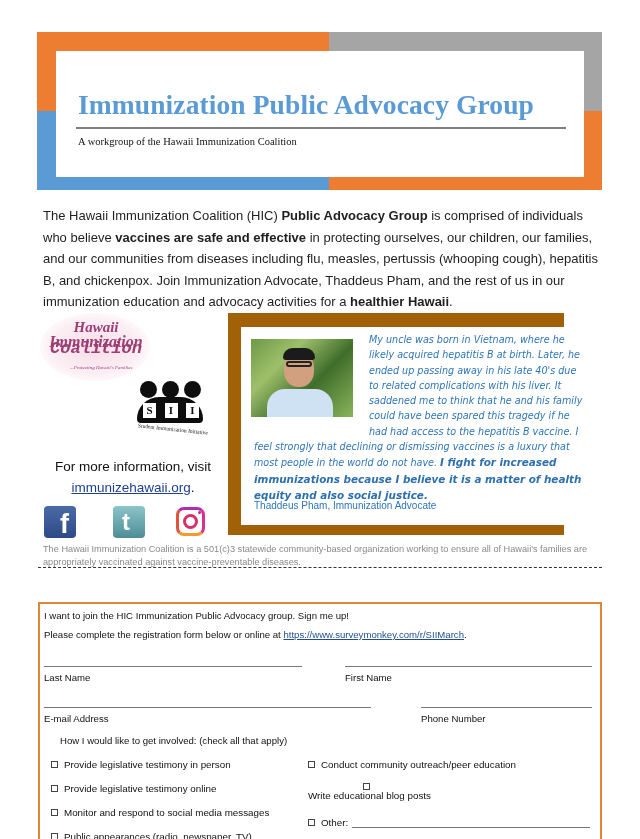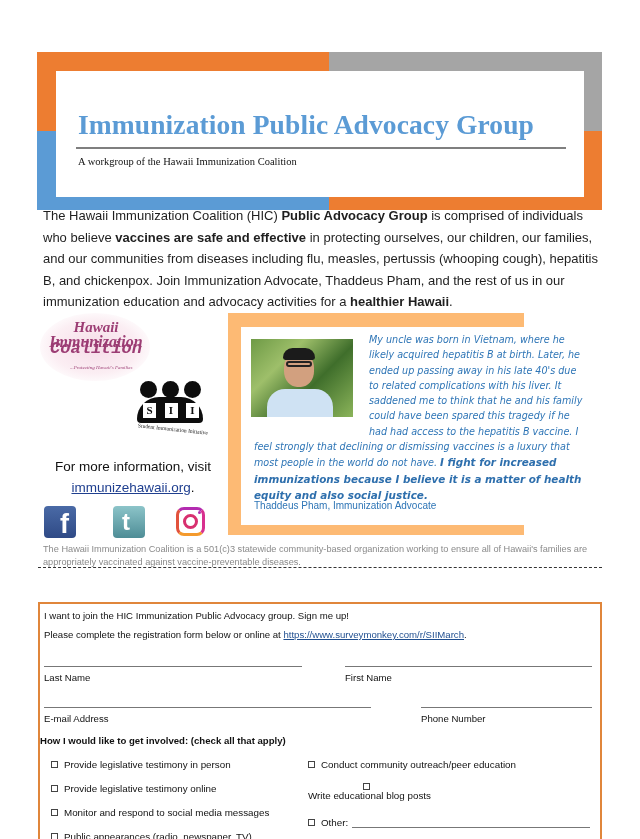--- a/index.html
+++ b/index.html
@@ -1,20 +1,20 @@
 <!DOCTYPE html>
 <html><head>
 <meta charset="utf-8">
 <style>
   html, body { margin: 0; padding: 0; background: #ffffff; }
   body { width: 640px; height: 839px; position: relative; overflow: hidden; font-family: "Liberation Sans", sans-serif; color: #1a1a1a; }
   .abs { position: absolute; }
 
   
-  .hdr-frame { left: 37px; top: 52px; width: 565px; height: 118px; }
+  .hdr-frame { left: 37px; top: 32px; width: 565px; height: 118px; }
   .hdr-q { position: absolute; }
   .hdr-q.tl { left: 0; top: 0; width: 292px; height: 79px; background: #ed7d31; }
   .hdr-q.tr { left: 292px; top: 0; width: 273px; height: 79px; background: #a5a5a5; }
   .hdr-q.bl { left: 0; top: 79px; width: 292px; height: 79px; background: #5b9bd5; }
   .hdr-q.br { left: 292px; top: 79px; width: 273px; height: 79px; background: #ed7d31; }
   .hdr-inner { position: absolute; left: 19px; top: 19px; width: 528px; height: 126px; background: #ffffff; }
   .hdr-title { position: absolute; left: 22px; top: 38px; width: 500px; font-family: "Liberation Serif", serif; font-weight: bold; font-size: 27.5px; color: #5b9bd5; white-space: nowrap; letter-spacing: 0.1px; }
   .hdr-rule { position: absolute; left: 20px; top: 76px; width: 490px; height: 2px; background: #7f7f7f; }
   .hdr-sub { position: absolute; left: 22px; top: 85px; font-family: "Liberation Serif", serif; font-size: 10.5px; color: #111; white-space: nowrap; }
 
@@ -46,21 +46,21 @@
   .fb { left: 44px; background: linear-gradient(#4a6aa6, #2f4a86); }
   .fb span { position: absolute; right: 7px; bottom: -2px; color: #fff; font-weight: bold; font-size: 27px; font-family: "Liberation Sans", sans-serif; }
   .tw { left: 113px; background: linear-gradient(#8cc4c9, #4e8d96); }
   .tw span { position: absolute; left: 9px; top: 2px; color: #fff; font-weight: bold; font-size: 24px; font-family: "Liberation Sans", sans-serif; }
   .ig { left: 175px; width: 31px; height: 31px; background: #fff; }
   .ig-ring { position: absolute; left: 1px; top: 1px; width: 23px; height: 23px; border-radius: 8px; border: 3px solid; border-color: #b32bb0 #d8308f #f49a2c #e2523c; }
   .ig-lens { position: absolute; left: 8px; top: 8px; width: 9px; height: 9px; border-radius: 50%; border: 3px solid #d8306f; }
   .ig-dot { position: absolute; right: 5px; top: 5px; width: 3px; height: 3px; border-radius: 50%; background: #b32bb0; }
 
   
-  .quote-box { left: 228px; top: 313px; width: 296px; height: 222px; background: #fdba74; }
+  .quote-box { left: 228px; top: 313px; width: 296px; height: 222px; background: #a16207; padding-left: 40px; }
   .quote-inner { position: absolute; left: 13px; top: 14px; width: 347px; height: 198px; background: #fff; }
   .photo { position: absolute; left: 10px; top: 12px; width: 102px; height: 78px; overflow: hidden; background: linear-gradient(135deg, #6e9a46 0%, #9ebf6a 30%, #3f6e2b 60%, #8bb45a 100%); }
   .ph-face { position: absolute; left: 33px; top: 12px; width: 30px; height: 36px; border-radius: 48% 48% 44% 44%; background: #d2a07f; }
   .ph-hair { position: absolute; left: 32px; top: 9px; width: 32px; height: 12px; border-radius: 16px 16px 4px 4px; background: #1b1b1b; }
   .ph-glasses { position: absolute; left: 35px; top: 22px; width: 26px; height: 6px; border: 2px solid #222; border-radius: 3px; box-sizing: border-box; }
   .ph-shirt { position: absolute; left: 16px; top: 50px; width: 66px; height: 34px; border-radius: 18px 18px 0 0; background: #cfe2f3; }
   .quote-text { position: absolute; font-family: "DejaVu Sans", sans-serif; font-style: italic; font-size: 9.6px; line-height: 15.3px; color: #2e75b6; }
   .q-right { left: 128px; top: 5px; width: 215px; }
   .q-full { left: 13px; top: 112px; width: 330px; }
   .q-bold { font-weight: bold; font-size: 10.4px; line-height: 16.2px; color: #2e6fad; }
@@ -158,21 +158,21 @@
   <div class="f-line" style="left:4px; top:62px; width:258px;"></div>
   <div class="f-text" style="left:4px; top:68px;">Last Name</div>
   <div class="f-line" style="left:305px; top:62px; width:247px;"></div>
   <div class="f-text" style="left:305px; top:68px;">First Name</div>
 
   <div class="f-line" style="left:4px; top:103px; width:327px;"></div>
   <div class="f-text" style="left:4px; top:109px;">E-mail Address</div>
   <div class="f-line" style="left:381px; top:103px; width:171px;"></div>
   <div class="f-text" style="left:381px; top:109px;">Phone Number</div>
 
-  <div class="f-text" style="left:0; top:131px;font-weight:bold;">How I would like to get involved: (check all that apply)</div>
+  <div class="f-text" style="left:20px; top:131px;">How I would like to get involved: (check all that apply)</div>
 
   <div class="chk-row" style="left:11px; top:155px;">
       <span class="chk"></span>
       <span>Provide legislative testimony in person</span>
     </div>
   <div class="chk-row" style="left:11px; top:179px;">
       <span class="chk"></span>
       <span>Provide legislative testimony online</span>
     </div>
   <div class="chk-row" style="left:11px; top:203px;">

